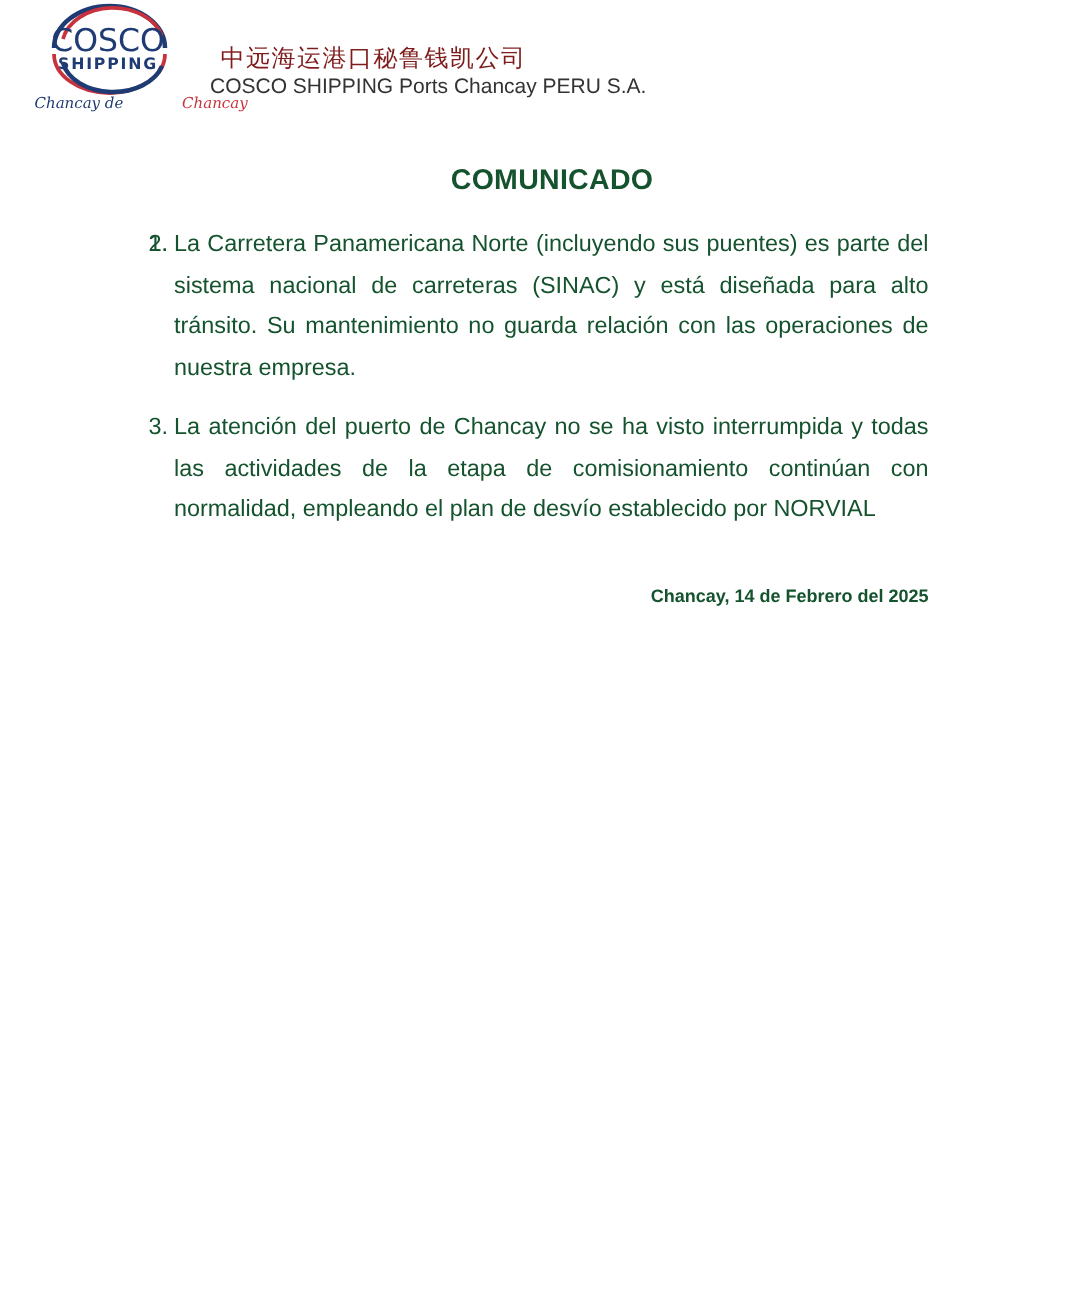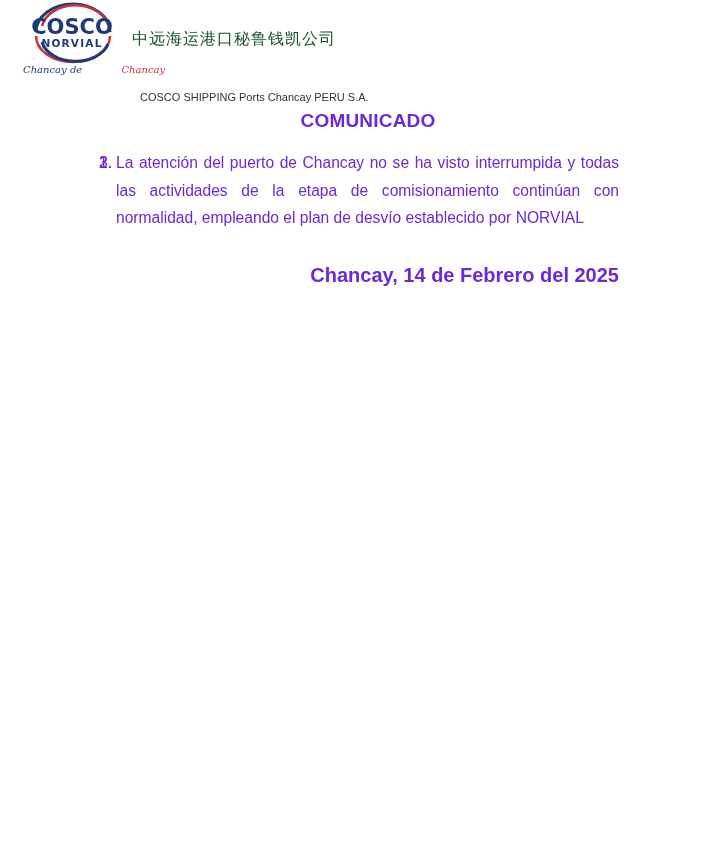--- a/index.html
+++ b/index.html
@@ -1,63 +1,64 @@
 <!DOCTYPE html>
 <html><head>
   <meta charset="utf-8">
   <style>
     html, body { margin: 0; padding: 0; background: #ffffff; }
     body { width: 718px; height: 865px; position: relative; overflow: hidden; font-family: "Liberation Sans", sans-serif; color: #111; }
     .header { position: absolute; left: 0; top: 0; width: 718px; height: 90px; }
     .logo { position: absolute; left: 22px; top: 2px; width: 112px; height: 80px; }
     .logo-arcs { position: absolute; left: 8px; top: 0; }
-    .logo-cosco { position: absolute; left: 0; top: 14px; width: 100px; text-align: center; font-family: "DejaVu Sans", sans-serif; font-weight: bold; font-size: 21px; color: #1f3b73; letter-spacing: 0px; line-height: 22px; }
+    .logo-cosco { position: absolute; left: 0; top: 14px; width: 100px; text-align: center; font-family: "DejaVu Sans", sans-serif; font-weight: normal; font-size: 21px; color: #1f3b73; letter-spacing: 0px; line-height: 22px; }
     .logo-shipping { position: absolute; left: 0; top: 35px; width: 100px; text-align: center; font-family: "DejaVu Sans", sans-serif; font-weight: bold; font-size: 10.5px; color: #1f3b73; letter-spacing: 1.2px; line-height: 12px; }
     .logo-script { position: absolute; left: 1px; top: 62px; font-family: "DejaVu Serif", serif; font-style: italic; font-size: 10px; white-space: nowrap; }
     .logo-script .p1 { color: #1f3b73; }
     .logo-script .p2 { color: #c8323c; margin-left: 36px; }
-    .co-cn { position: absolute; left: 132px; top: 30px; font-size: 16px; color: #14532d; letter-spacing: 1px; line-height: 18px; font-family: "DejaVu Sans", sans-serif; }
-    .co-en { position: absolute; left: 140px; top: 52px; font-size: 11px; color: #333; line-height: 10px; margin-top: 40px; }
+    .co-cn { position: absolute; left: 147px; top: 30px; font-size: 16px; color: #7f1d1d; letter-spacing: 1px; line-height: 18px; font-family: "DejaVu Sans", sans-serif; }
+    .co-en { position: absolute; left: 140px; top: 52px; font-size: 14px; color: #333; line-height: 10px; }
 
-    .doc { position: absolute; left: 99px; top: 108px; width: 520px; font-family: "Liberation Sans", sans-serif; font-size: 15.6px; line-height: 27.5px; color: #6d28d9; }
+    .doc { position: absolute; left: 99px; top: 108px; width: 520px; font-family: "Liberation Sans", sans-serif; font-size: 15.6px; line-height: 27.5px; color: #14532d; }
     .title { text-align: center; font-weight: bold; font-size: 19px; line-height: 26px; margin-left: 18px; margin-bottom: 15px; letter-spacing: 0.2px; }
     .para { text-align: justify; text-align-last: left; margin: 0 0 13px 0; }
     .item { position: relative; padding-left: 17px; text-align: justify; margin: 0 0 12px 0; }
     .item .num { position: absolute; left: 0; top: 0; }
-    .signoff { text-align: right; font-weight: bold; margin-top: 30px; font-size: 20px; }
+    .signoff { text-align: right; font-weight: bold; margin-top: 30px; font-size: 12px; }
   </style>
 </head>
 <body>
 
 <div class="header">
   <div class="logo">
     <svg class="logo-arcs" width="86" height="62" viewBox="0 0 86 62">
       <path d="M6 30 A37 28 0 0 1 80 30" fill="none" stroke="#1f3b73" stroke-width="3"></path>
       <path d="M12 24 A34 26 0 0 1 78 22" fill="none" stroke="#c8323c" stroke-width="2.5"></path>
       <path d="M6 34 A37 26 0 0 0 80 34" fill="none" stroke="#c8323c" stroke-width="2.5"></path>
       <path d="M12 40 A34 24 0 0 0 78 42" fill="none" stroke="#1f3b73" stroke-width="3"></path>
     </svg>
     <div class="logo-cosco">COSCO</div>
-    <div class="logo-shipping">NORVIAL</div>
+    <div class="logo-shipping">SHIPPING</div>
     <div class="logo-script">
       <span class="p1">Chancay de </span><span class="p2">Chancay</span>
     </div>
   </div>
   <div class="co-cn">中远海运港口秘鲁钱凯公司</div>
   <div class="co-en">COSCO SHIPPING Ports Chancay PERU S.A.</div>
 </div>
 
 <div class="doc">
   <div class="title">COMUNICADO</div>
 
   <div class="item">
     <span class="num">1.</span>
   </div>
   <div class="item">
     <span class="num">2.</span>
+    <span>La Carretera Panamericana Norte (incluyendo sus puentes) es parte del sistema nacional de carreteras (SINAC) y está diseñada para alto tránsito. Su mantenimiento no guarda relación con las operaciones de nuestra empresa.</span>
   </div>
   <div class="item">
     <span class="num">3.</span>
     <span>La atención del puerto de Chancay no se ha visto interrumpida y todas las actividades de la etapa de comisionamiento continúan con normalidad, empleando el plan de desvío establecido por NORVIAL</span>
   </div>
 
   <div class="signoff">Chancay, 14 de Febrero del 2025</div>
 </div>
 
 </body></html>

